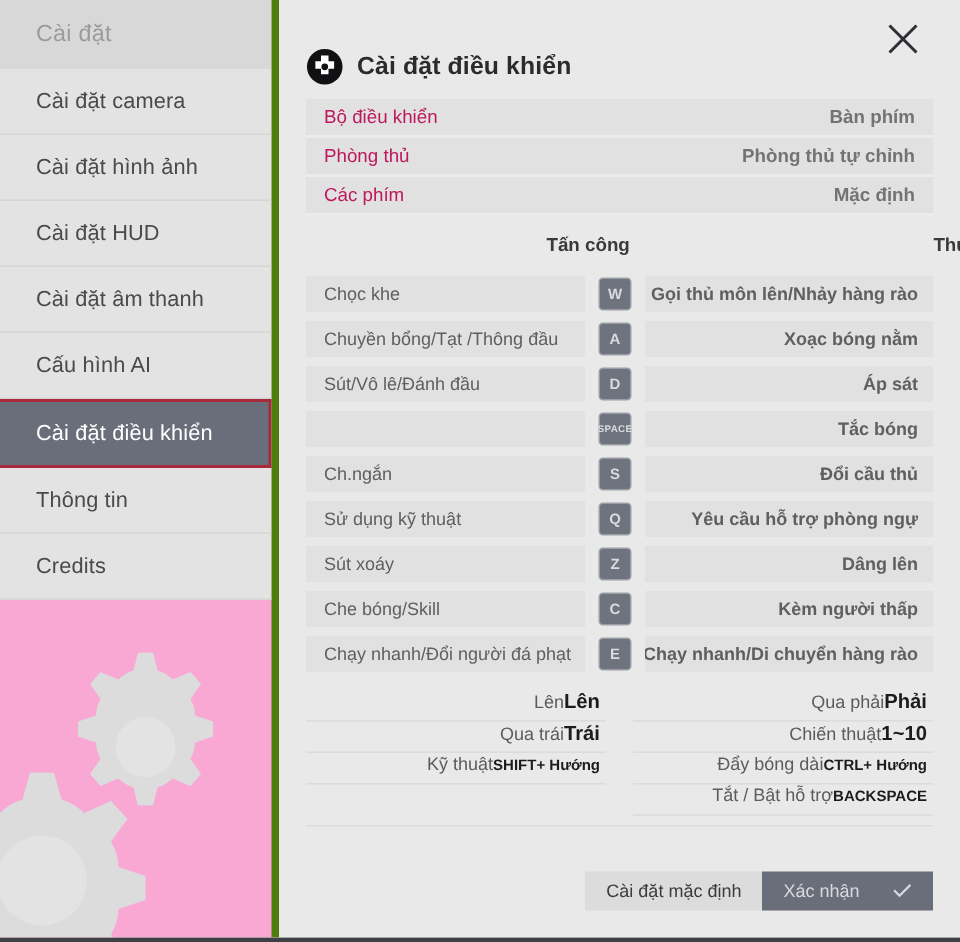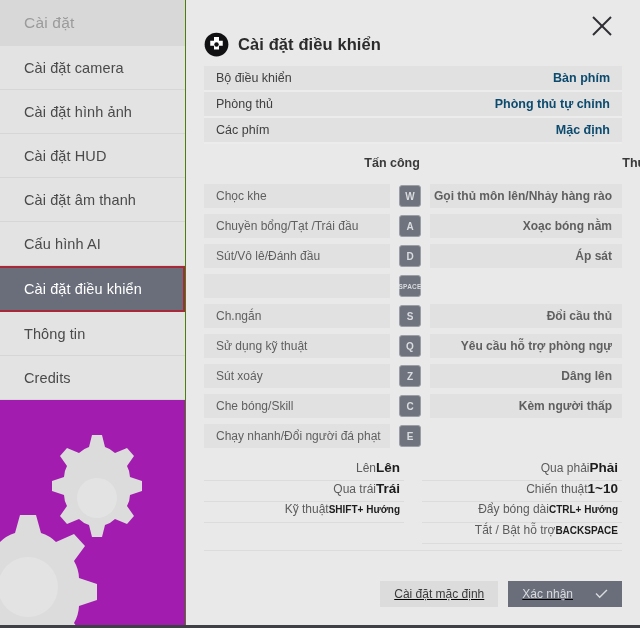--- a/index.html
+++ b/index.html
@@ -16,22 +16,22 @@
     background: #e9e9e9;
     border-bottom: 3px solid #3f3f46;
     overflow: hidden;
   }
 
   
   #sidebar {
     position: relative;
     width: 186px;
     flex: 0 0 186px;
-    background: #a21caf;
-    border-right: 1px solid #4d7c0f;
+    background: #f9a8d4;
+    border-right: 5px solid #4d7c0f;
     overflow: hidden;
   }
   .side-head {
     height: 46px;
     background: #d8d8d8;
     display: flex;
     align-items: center;
     padding-left: 24px;
     color: #9b9b9b;
     font-size: 15.5px;
@@ -94,22 +94,22 @@
   .summary { margin: 22px 18px 0 18px; }
   .sum-row {
     display: flex;
     align-items: center;
     justify-content: space-between;
     height: 26px;
     background: #e1e1e1;
     border-bottom: 2px solid #ececec;
     padding: 0 12px;
   }
-  .sum-label { font-size: 12.5px; color: #404040; }
-  .sum-value { font-size: 12.5px; color: #0c4a6e; font-weight: bold; text-align: right; }
+  .sum-label { font-size: 12.5px; color: #be185d; }
+  .sum-value { font-size: 12.5px; color: #737373; font-weight: bold; text-align: right; }
 
   
   .col-heads {
     position: relative;
     height: 26px;
     margin: 12px 18px 0 18px;
   }
   .col-head {
     position: absolute;
     top: 0;
@@ -193,23 +193,21 @@
     margin: 6px 18px 0 18px;
     border-top: 1px solid #dcdcdc;
   }
 
   
   .footer {
     position: absolute;
     right: 18px;
     bottom: 18px;
     display: flex;
-    gap: 10px;
-    align-items: center;
-    text-decoration: underline;
+    align-items: center;
   }
   .btn {
     height: 26px;
     display: flex;
     align-items: center;
     justify-content: center;
     font-size: 12px;
     cursor: pointer;
     border: none;
   }
@@ -310,38 +308,39 @@
 
     <div class="bindings">
         <div class="bind-row">
           <div class="bind-cell attack">Chọc khe</div>
           <div class="bind-key">
             <div class="keycap">W</div>
           </div>
           <div class="bind-cell defend">Gọi thủ môn lên/Nhảy hàng rào</div>
         </div>
         <div class="bind-row">
-          <div class="bind-cell attack">Chuyền bổng/Tạt /Trái đầu</div>
+          <div class="bind-cell attack">Chuyền bổng/Tạt /Thông đầu</div>
           <div class="bind-key">
             <div class="keycap">A</div>
           </div>
           <div class="bind-cell defend">Xoạc bóng nằm</div>
         </div>
         <div class="bind-row">
           <div class="bind-cell attack">Sút/Vô lê/Đánh đầu</div>
           <div class="bind-key">
             <div class="keycap">D</div>
           </div>
           <div class="bind-cell defend">Áp sát</div>
         </div>
         <div class="bind-row">
           <div class="bind-cell attack"></div>
           <div class="bind-key">
             <div class="keycap wide">SPACE</div>
           </div>
+          <div class="bind-cell defend">Tắc bóng</div>
         </div>
         <div class="bind-row">
           <div class="bind-cell attack">Ch.ngắn</div>
           <div class="bind-key">
             <div class="keycap">S</div>
           </div>
           <div class="bind-cell defend">Đổi cầu thủ</div>
         </div>
         <div class="bind-row">
           <div class="bind-cell attack">Sử dụng kỹ thuật</div>
@@ -362,20 +361,21 @@
           <div class="bind-key">
             <div class="keycap">C</div>
           </div>
           <div class="bind-cell defend">Kèm người thấp</div>
         </div>
         <div class="bind-row">
           <div class="bind-cell attack">Chạy nhanh/Đổi người đá phạt</div>
           <div class="bind-key">
             <div class="keycap">E</div>
           </div>
+          <div class="bind-cell defend">Chạy nhanh/Di chuyển hàng rào</div>
         </div>
       </div>
 
     <div class="move-grid">
       <div class="move-col" id="move-left">
           <div class="move-row">
             <span class="move-label">Lên</span>
             <span class="move-value">Lên</span>
           </div>
           <div class="move-row">

